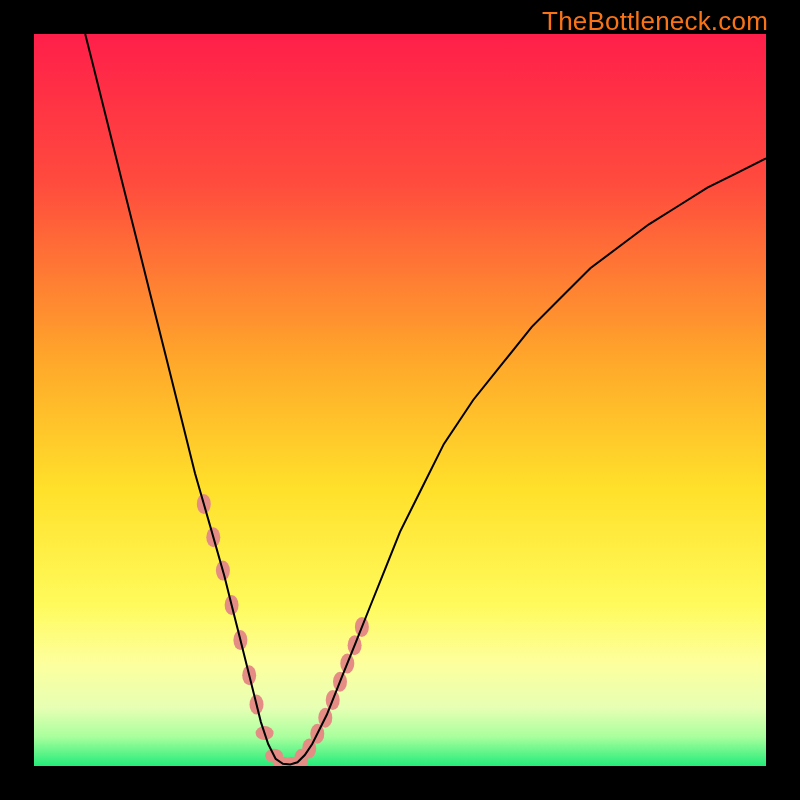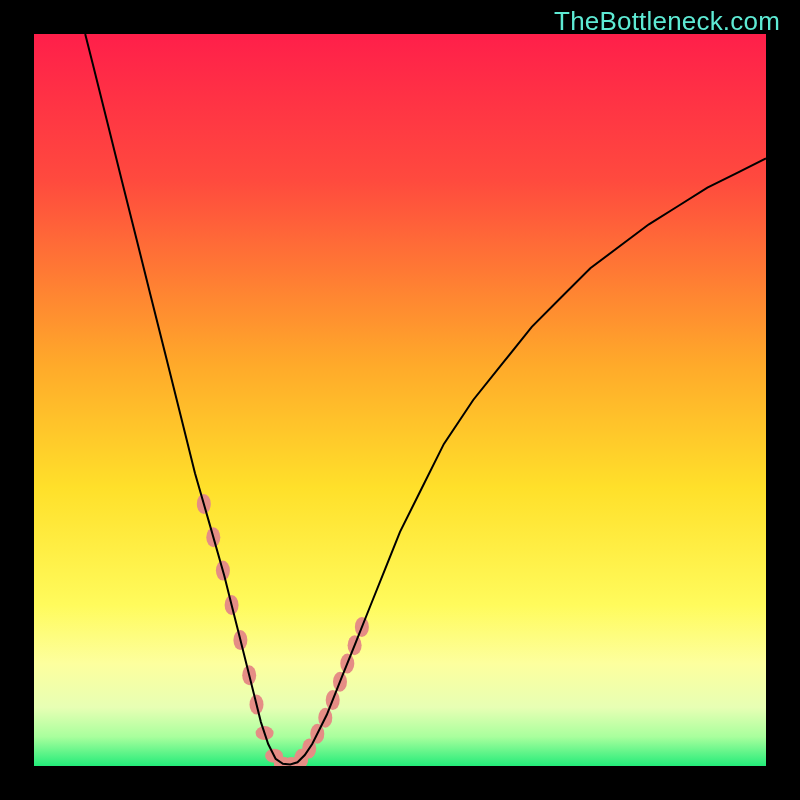--- a/index.html
+++ b/index.html
@@ -23,22 +23,22 @@
     position: absolute;
     top: 34px;
     left: 34px;
     width: 732px;
     height: 732px;
     overflow: hidden;
   }
   .watermark {
     position: absolute;
     top: 6px;
-    right: 20px;
-    color: #5eead4;
+    right: 32px;
+    color: #f97316;
     font-size: 26px;
     font-weight: 400;
     letter-spacing: 0.2px;
     user-select: none;
   }
   svg {
     display: block;
   }
 </style>
 </head>

